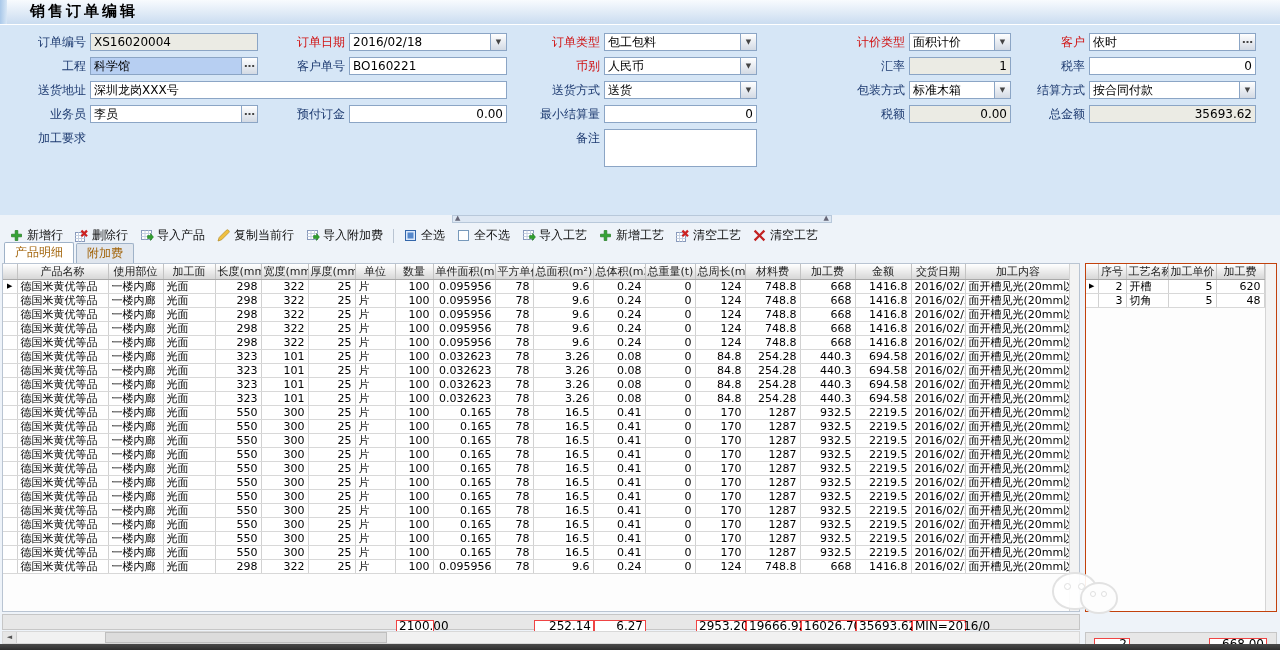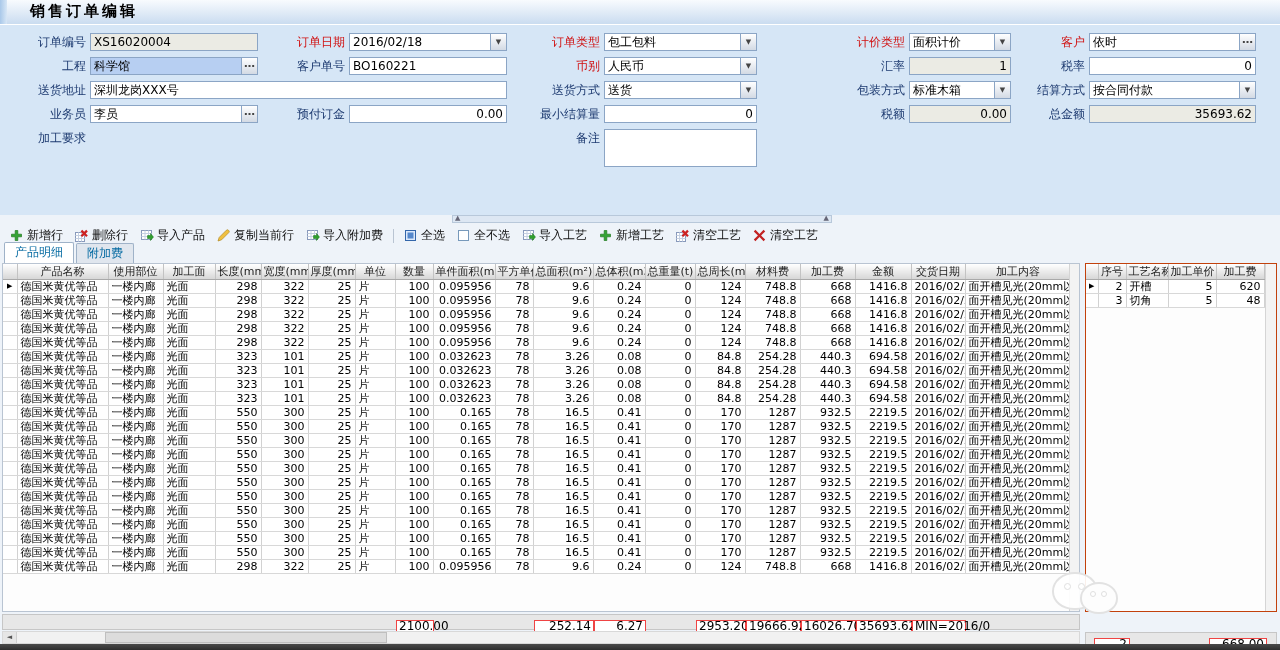--- a/index.html
+++ b/index.html
@@ -38,21 +38,21 @@
 
   
   #toolbar{position:absolute;left:4px;top:226px;height:19px;display:flex;align-items:center;}
   .tbtn{display:inline-flex;align-items:center;gap:3px;font-size:12px;color:#101010;padding:1px 6px;cursor:default;white-space:nowrap;}
   .tbtn .ticon{display:inline-flex;width:14px;height:13px;}
   .tsep{width:1px;height:14px;background:#b9c4d2;margin:0 4px;}
 
   
   #tabs{position:absolute;left:4px;top:246px;height:17px;display:flex;align-items:flex-end;}
   .tab{font-size:12px;padding:1px 10px 1px 10px;border:1px solid #9fb2c8;border-bottom:none;
-    background:#e0e6ee;color:#0369a1;margin-right:2px;border-radius:2px 2px 0 0;}
+    background:#e0e6ee;color:#a16207;margin-right:2px;border-radius:2px 2px 0 0;}
   .tab.active{background:#ffffff;position:relative;z-index:2;padding-bottom:2px;}
 
   
   #product-grid{position:absolute;left:2px;top:263px;width:1078px;height:349px;background:#fdfdfd;
     border:1px solid #b9c4d2;box-sizing:border-box;overflow:hidden;}
   #process-grid{position:absolute;left:1085px;top:263px;width:192px;height:349px;background:#fdfdfd;
     border:1px solid #c2410c;box-sizing:border-box;overflow:hidden;}
   table.grid{border-collapse:collapse;table-layout:fixed;font-size:11px;}
   table.grid th{background:linear-gradient(#ffffff,#d7d7d7);border-right:1px solid #c3c3c3;border-bottom:1px solid #a9a9a9;
     font-weight:normal;color:#222;height:15px;padding:0 2px;overflow:hidden;white-space:nowrap;}

